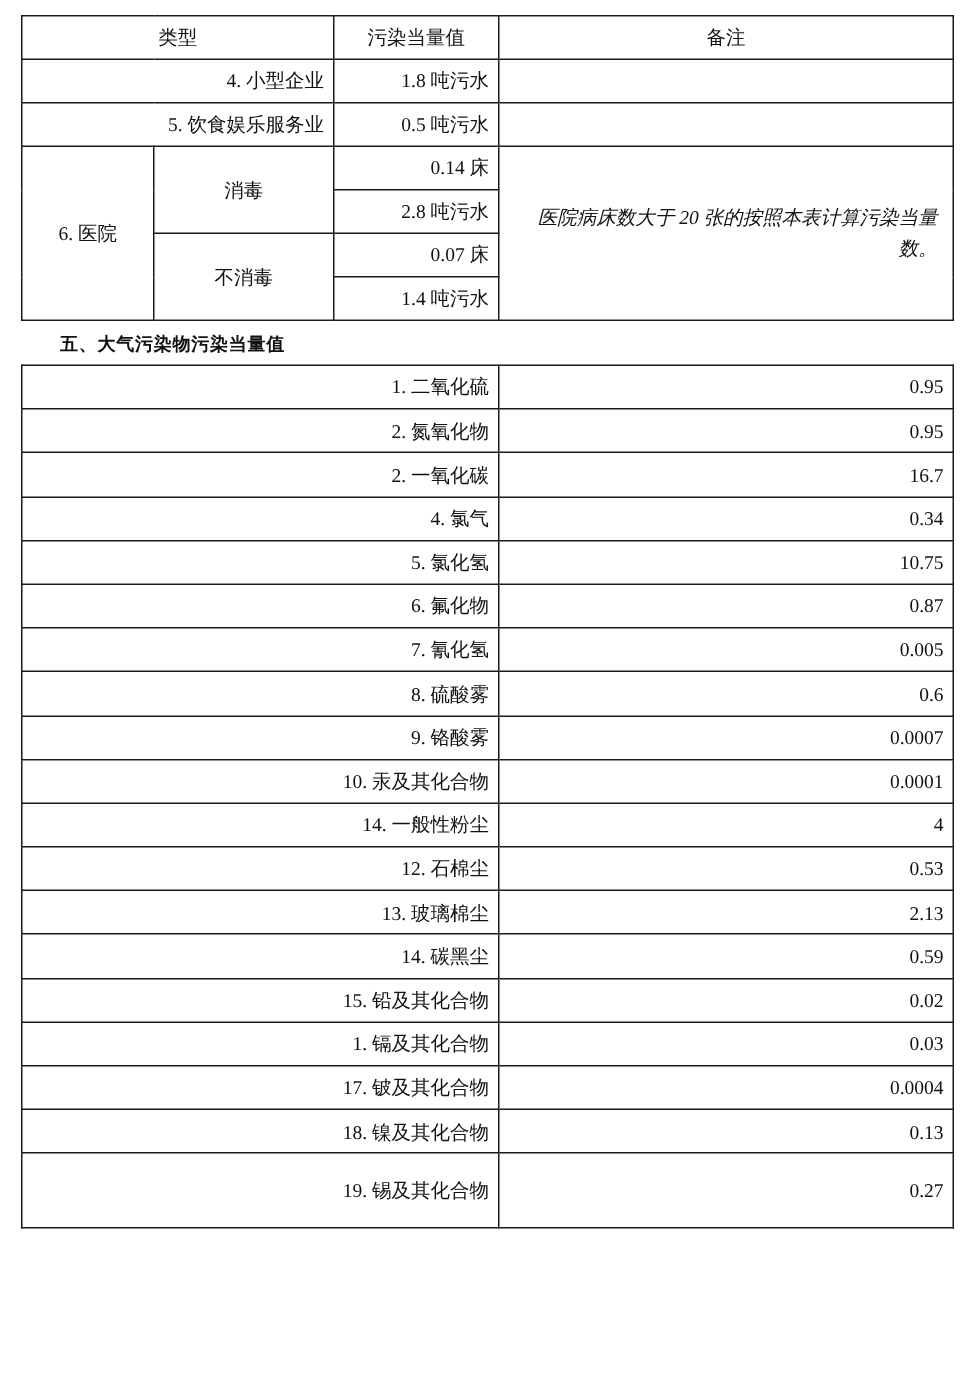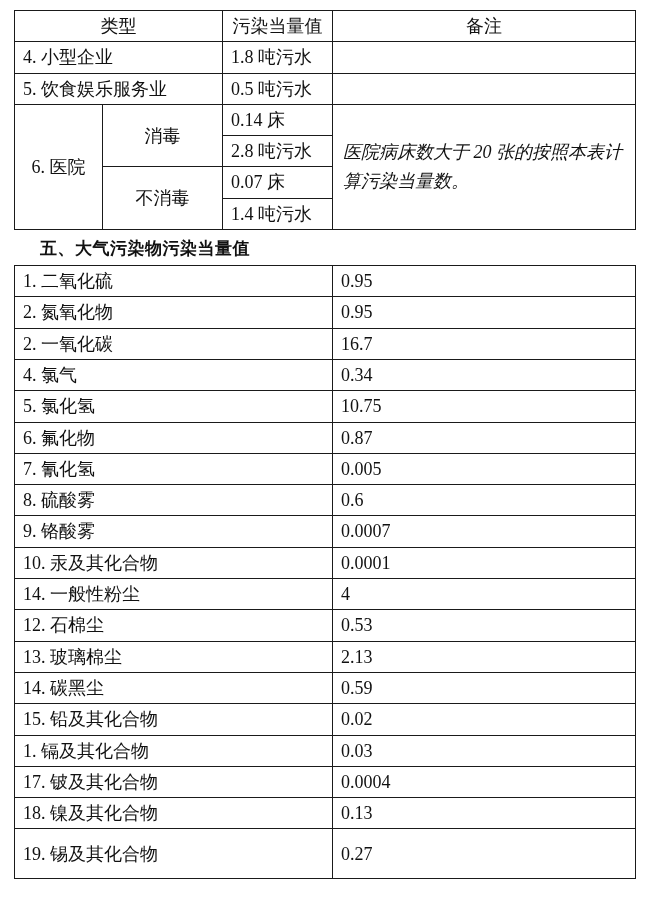--- a/index.html
+++ b/index.html
@@ -23,41 +23,41 @@
   }
   table {
     border-collapse: collapse;
     width: 100%;
     table-layout: fixed;
   }
   table td, table th {
     border: 1px solid #1a1a1a;
     padding: 3px 6px;
     font-weight: normal;
-    font-size: 18px;
+    font-size: 13px;
     line-height: 1.35;
     vertical-align: middle;
     box-sizing: border-box;
     margin-left: 20px;
   }
   .t1 td {
     height: 29px;
   }
   .center {
     text-align: center;
   }
   .left {
-    text-align: left;
+    text-align: right;
   }
   .hdr {
     text-align: center;
     font-weight: normal;
   }
   .section-title {
-    font-size: 17px;
+    font-size: 12px;
     font-weight: bold;
     margin: 7px 0 5px 26px;
     letter-spacing: 0.5px;
   }
   .t1 {
     margin-top: 2px;
   }
   .t2 td {
     height: 29.2px;
   }

